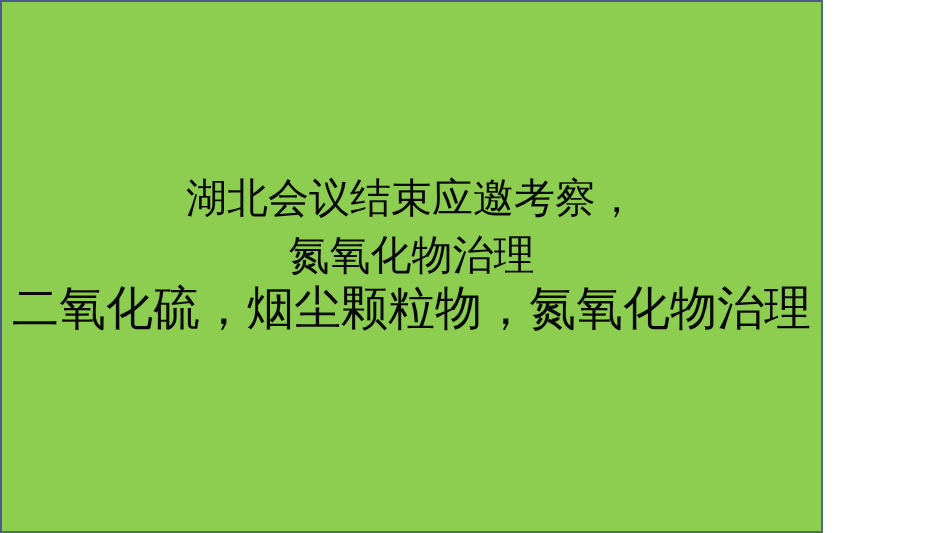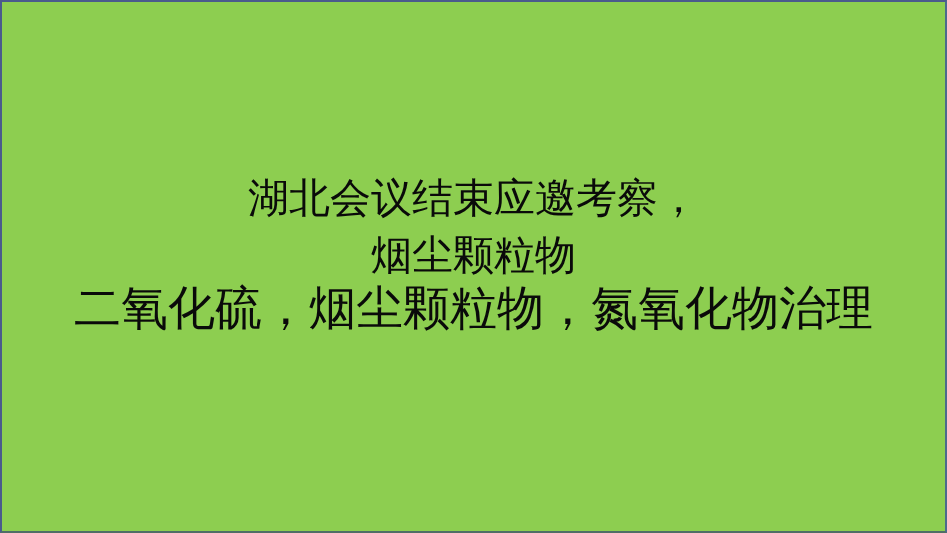--- a/index.html
+++ b/index.html
@@ -10,21 +10,21 @@
   }
   body {
     width: 947px;
     height: 533px;
     overflow: hidden;
   }
 
   #slide {
     position: relative;
     box-sizing: border-box;
-    width: 947px;
+    width: 823px;
     height: 533px;
     background: #8DCE50;
     border-top: 2px solid #4a5a8c;
     border-left: 2px solid #4a5a8c;
     border-right: 2px solid #4a6a8c;
     border-bottom: 2px solid #4f6e66;
     overflow: hidden;
   }
 
   #text-block {
@@ -64,17 +64,17 @@
     font-family: Liberation Mono, monospace;
   }
 </style>
 </head>
 <body>
 
 <div id="slide">
 
   <div id="text-block">
     <span class="line line-1">湖北会议结束应邀考察，</span>
-    <span class="line line-2">烟尘颗粒物</span>
+    <span class="line line-2">氮氧化物治理</span>
     <span class="line line-3">二氧化硫，烟尘颗粒物，氮氧化物治理</span>
   </div>
 
 </div>
 
 </body></html>

